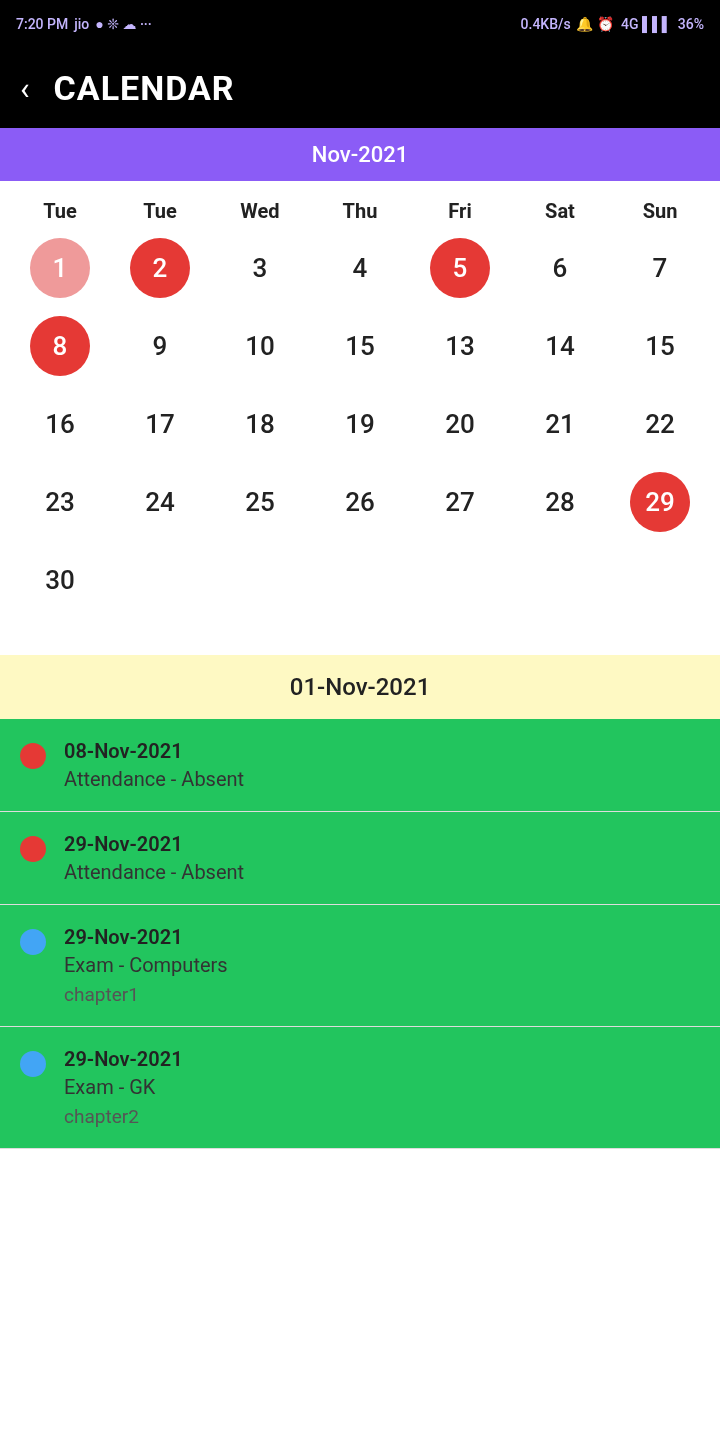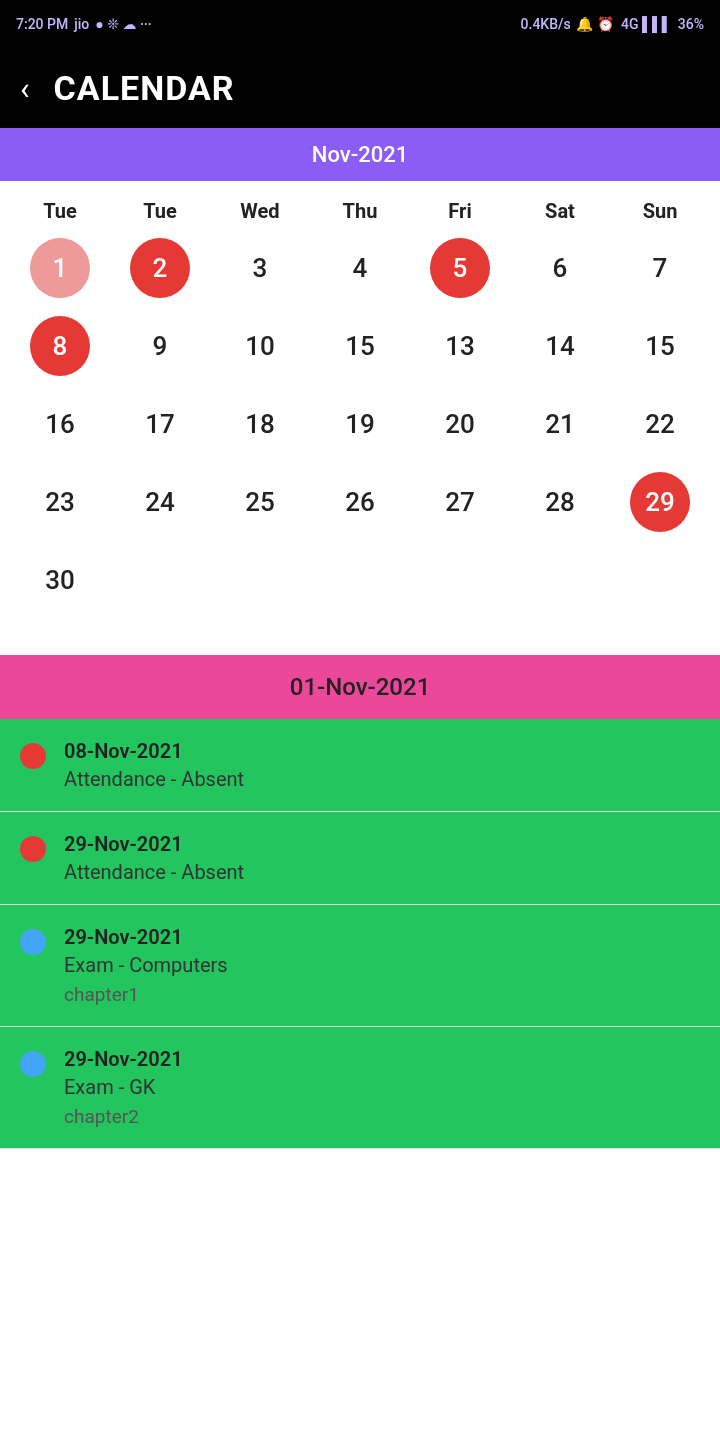--- a/index.html
+++ b/index.html
@@ -105,21 +105,21 @@
       color: #fff;
     }
     .cal-day.circle-red-light {
       background: #ef9a9a;
       color: #fff;
     }
     .cal-day.empty { visibility: hidden; }
 
     
     .event-date-header {
-      background: #ec4899;
+      background: #fef9c3;
       color: #222;
       text-align: center;
       padding: 18px 0;
       font-size: 24px;
       font-weight: 500;
       margin-top: 20px;
     }
 
     
     .event-list { background: #22c55e; }

